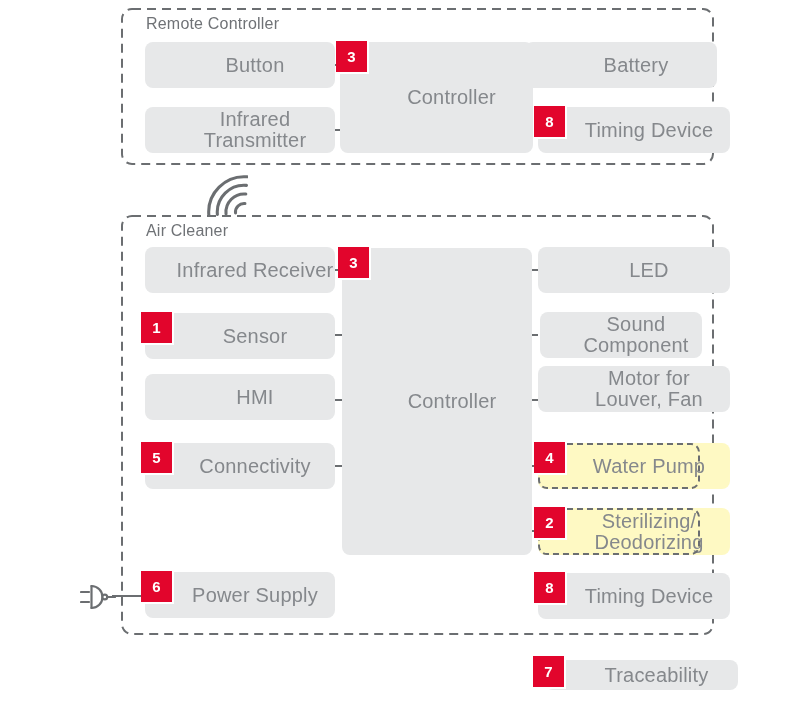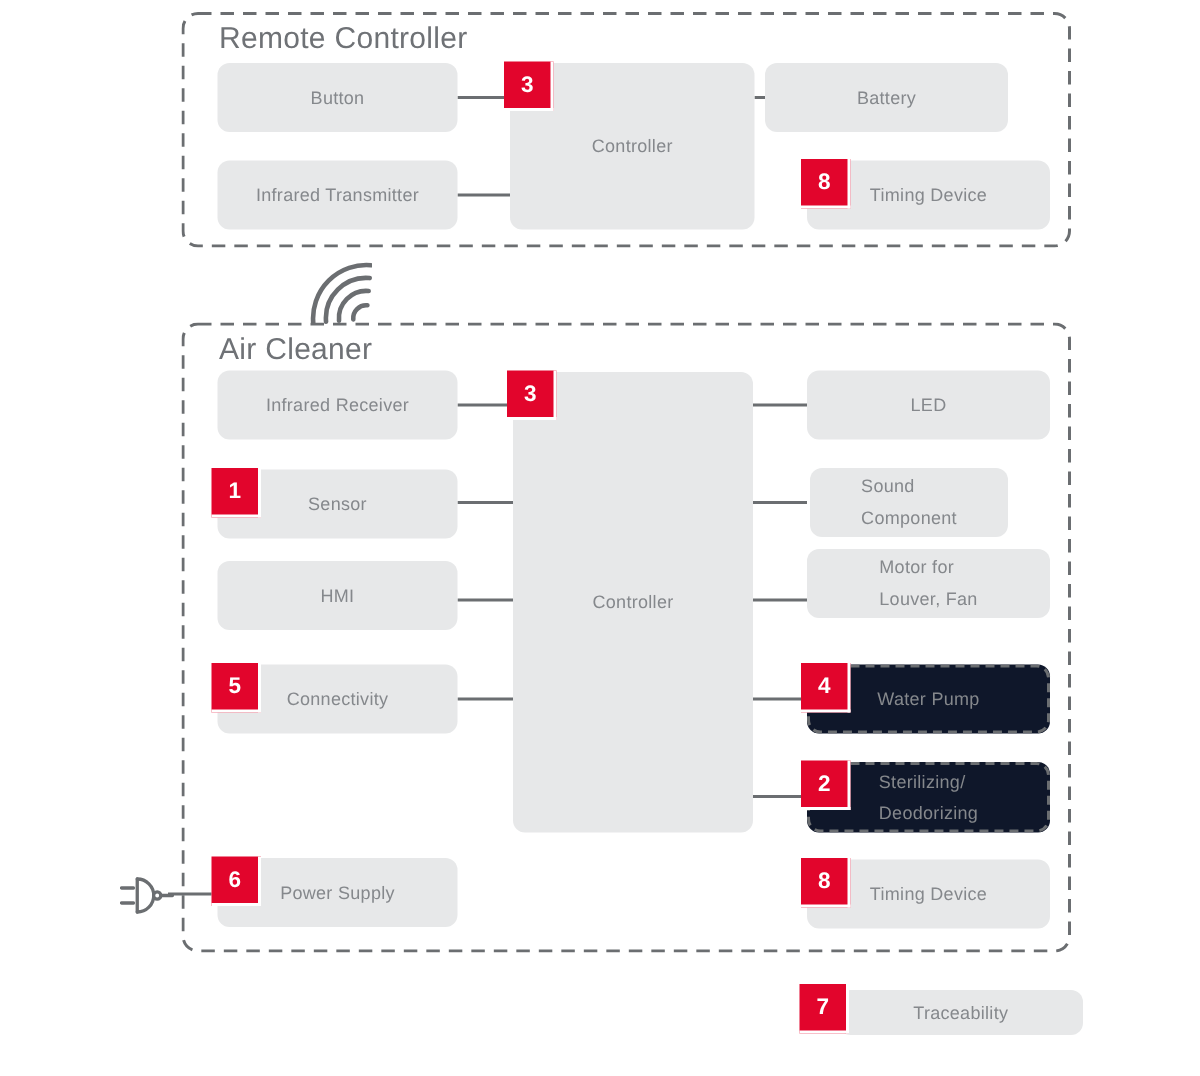--- a/index.html
+++ b/index.html
@@ -10,27 +10,27 @@
     --title-text:#6f7276;
     --line-gray:#6b6e71;
   }
   .stage{
     position:relative;width:800px;height:717px;background:#ffffff;overflow:hidden;
     font-family:"Liberation Sans",sans-serif;
   }
   .container{position:absolute;}
   .dash-rect{position:absolute;left:0;top:0;pointer-events:none;}
   .dash-rect rect{fill:none;stroke:var(--line-gray);}
-  .group-title{position:absolute;left:25px;top:7px;font-size:20px;color:var(--title-text);letter-spacing:.2px;}
+  .group-title{position:absolute;left:25px;top:7px;font-size:16px;color:var(--title-text);letter-spacing:.2px;}
   .box{
     position:absolute;background:var(--box-fill);border-radius:8px;
-    display:flex;align-items:center;justify-content:center;text-align:left;
-    color:var(--box-text);font-size:12px;line-height:21px;white-space:pre-line;letter-spacing:.2px;
+    display:flex;align-items:center;justify-content:center;text-align:center;
+    color:var(--box-text);font-size:20px;line-height:21px;white-space:pre-line;letter-spacing:.2px;padding-left:30px;
   }
-  .box.dashed{background:#0f172a;}
+  .box.dashed{background:#fef9c3;}
   .badge{
     position:absolute;width:33px;height:33px;box-sizing:border-box;
     background:var(--accent-red);border-right:2px solid #fff;border-bottom:2px solid #fff;
     display:flex;align-items:center;justify-content:center;
     color:#ffffff;font-size:15px;font-weight:bold;
   }
   .hline{position:absolute;height:2px;background:var(--line-gray);}
   .icon-svg{position:absolute;}
   .icon-svg path{fill:none;stroke:var(--line-gray);stroke-linecap:round;}
   .wifi path{stroke-width:3.2px;}
@@ -55,21 +55,21 @@
 
   <div class="box" style="left:145px;top:42px;width:160px;height:46px">
     <span>Button</span>
   </div>
   <div class="box" style="left:145px;top:107px;width:160px;height:46px">
     <span>Infrared Transmitter</span>
   </div>
   <div class="box" style="left:340px;top:42px;width:163px;height:111px">
     <span>Controller</span>
   </div>
-  <div class="box" style="left:510px;top:42px;width:162px;height:46px">
+  <div class="box" style="left:525px;top:42px;width:162px;height:46px">
     <span>Battery</span>
   </div>
   <div class="box" style="left:538px;top:107px;width:162px;height:46px">
     <span>Timing Device</span>
   </div>
 
   <div class="badge" style="left:336px;top:41px">3</div>
   <div class="badge" style="left:534px;top:106px">8</div>
 
   <svg class="icon-svg wifi" style="left:200px;top:168px" width="48" height="48" viewBox="0 0 50 50">
@@ -157,18 +157,18 @@
   </div>
 
   <div class="badge" style="left:338px;top:247px">3</div>
   <div class="badge" style="left:141px;top:312px">1</div>
   <div class="badge" style="left:141px;top:442px">5</div>
   <div class="badge" style="left:141px;top:571px">6</div>
   <div class="badge" style="left:534px;top:442px">4</div>
   <div class="badge" style="left:534px;top:507px">2</div>
   <div class="badge" style="left:534px;top:572px">8</div>
 
-  <div class="box" style="left:559px;top:660px;width:163px;height:30px">
+  <div class="box" style="left:545px;top:660px;width:163px;height:30px">
     <span>Traceability</span>
   </div>
   <div class="badge" style="left:533px;top:656px">7</div>
 
 </div>
 
 </body></html>

